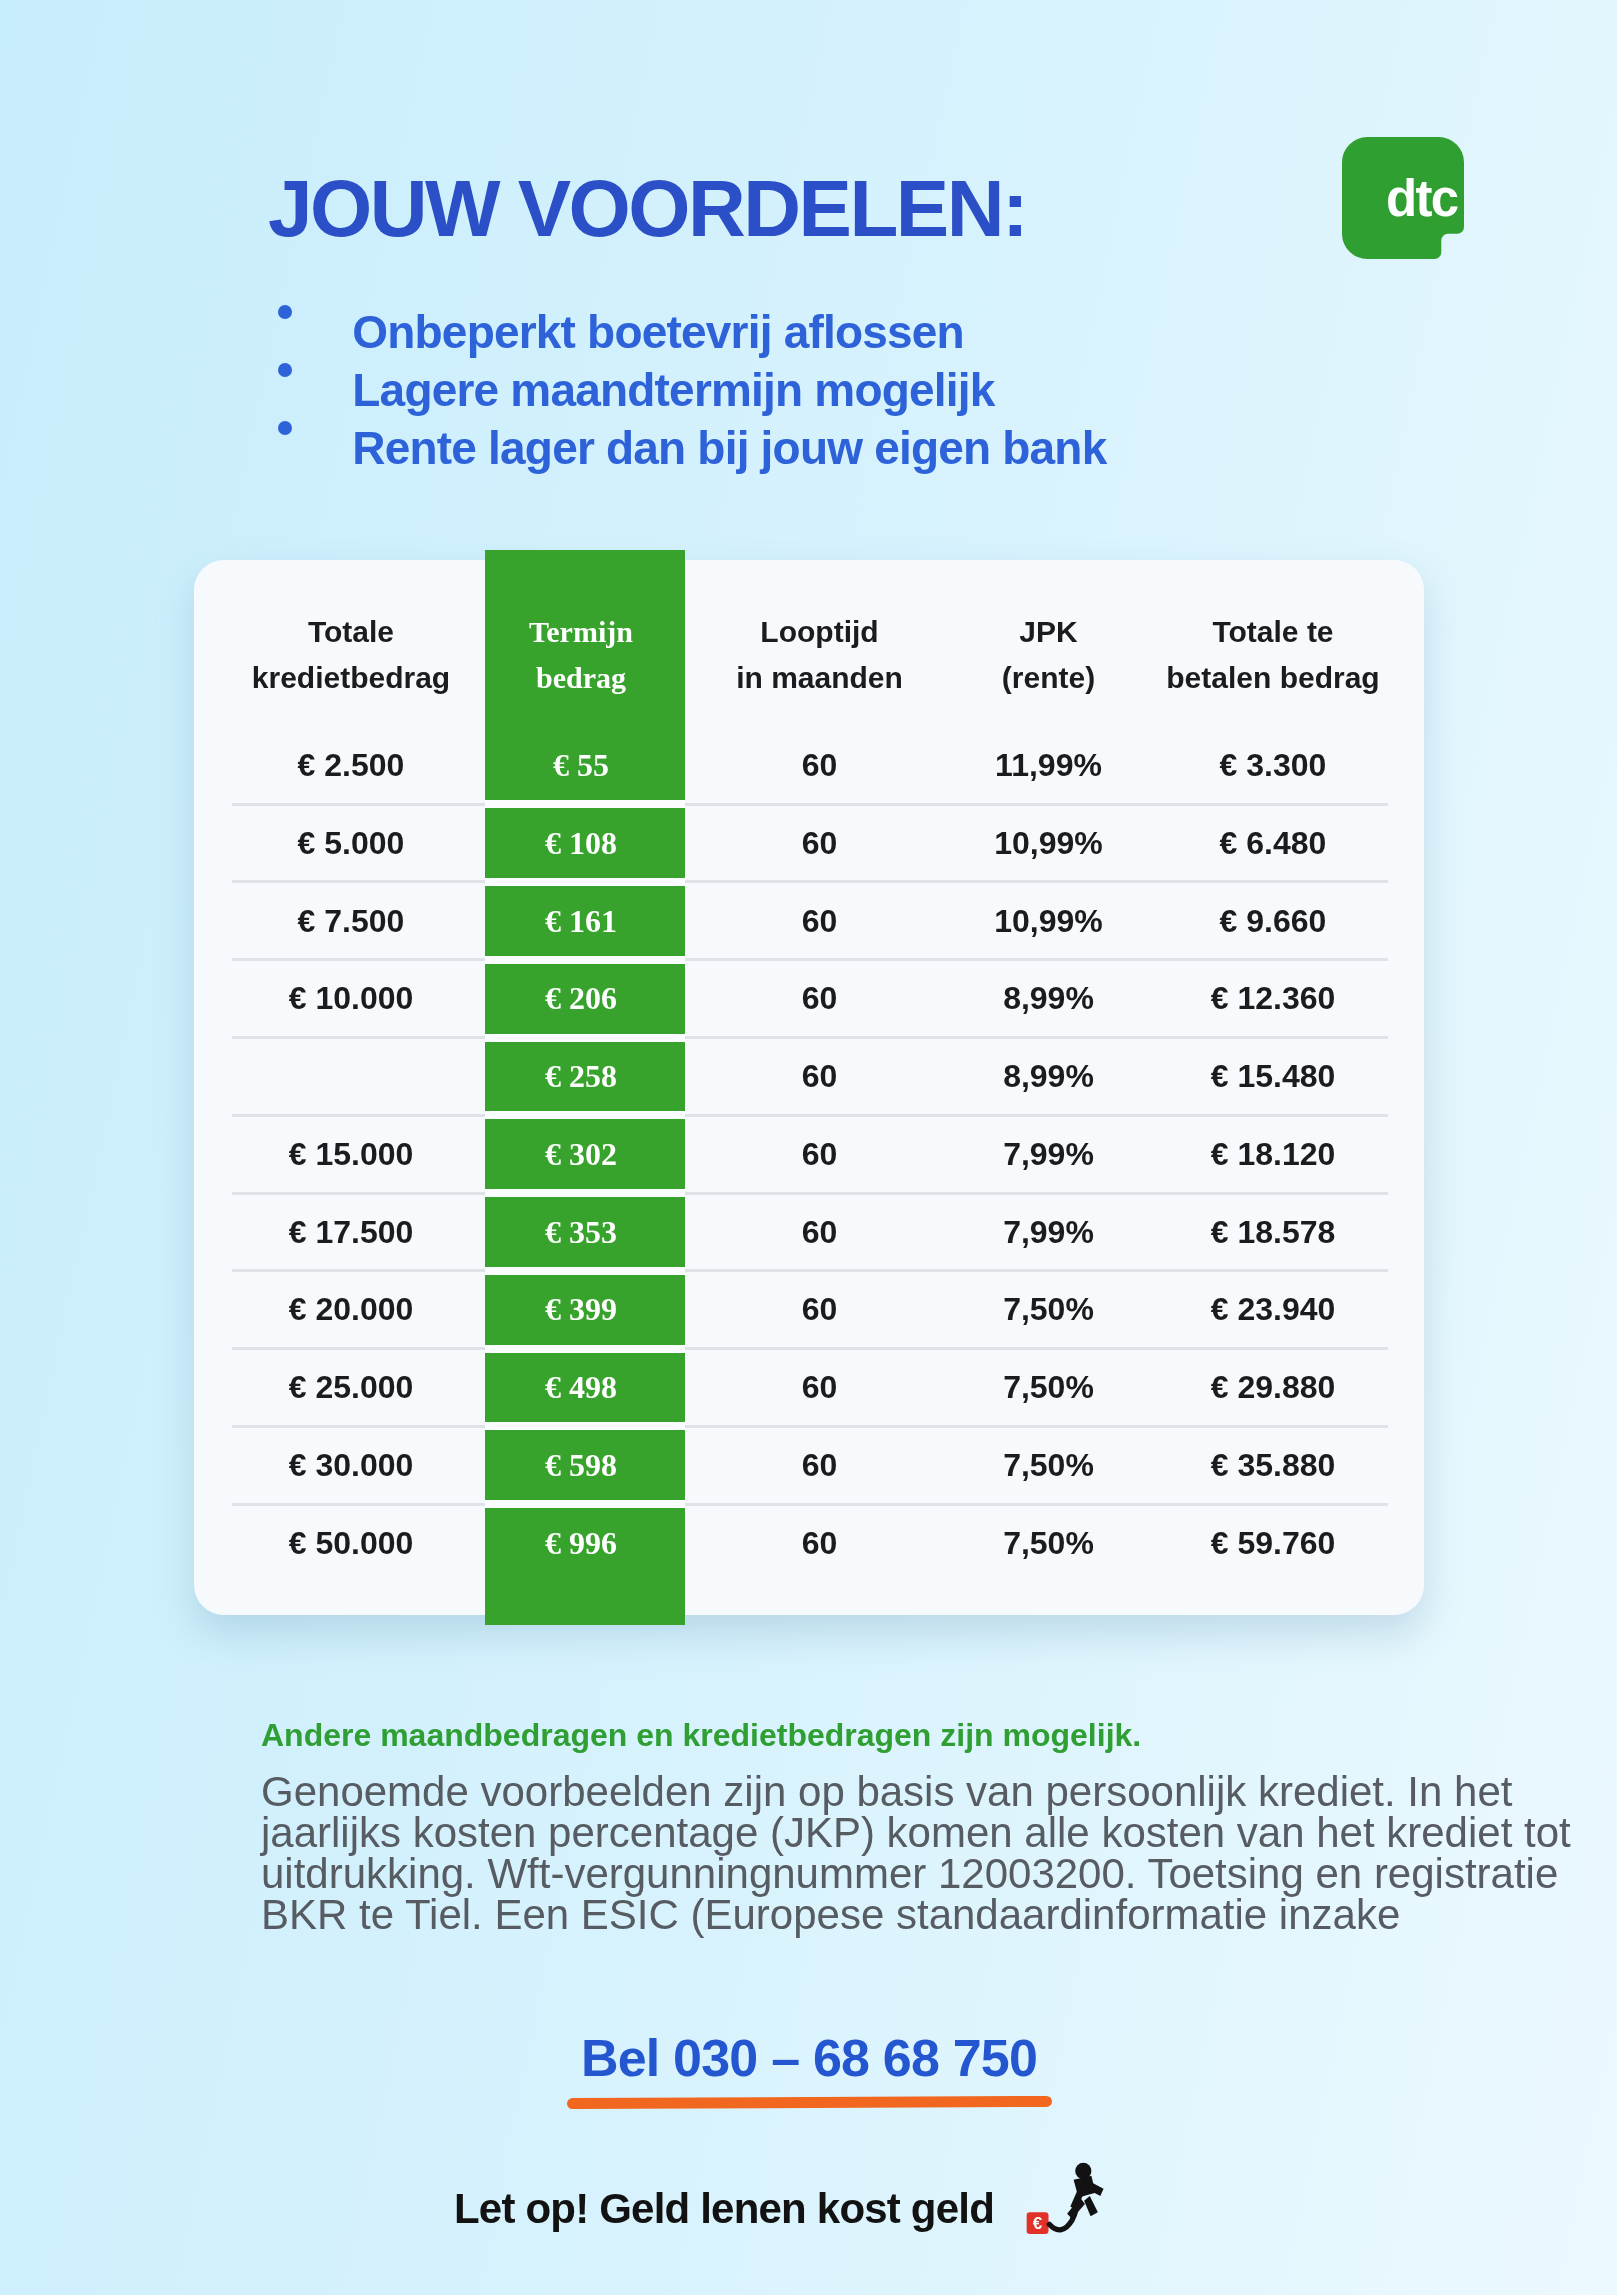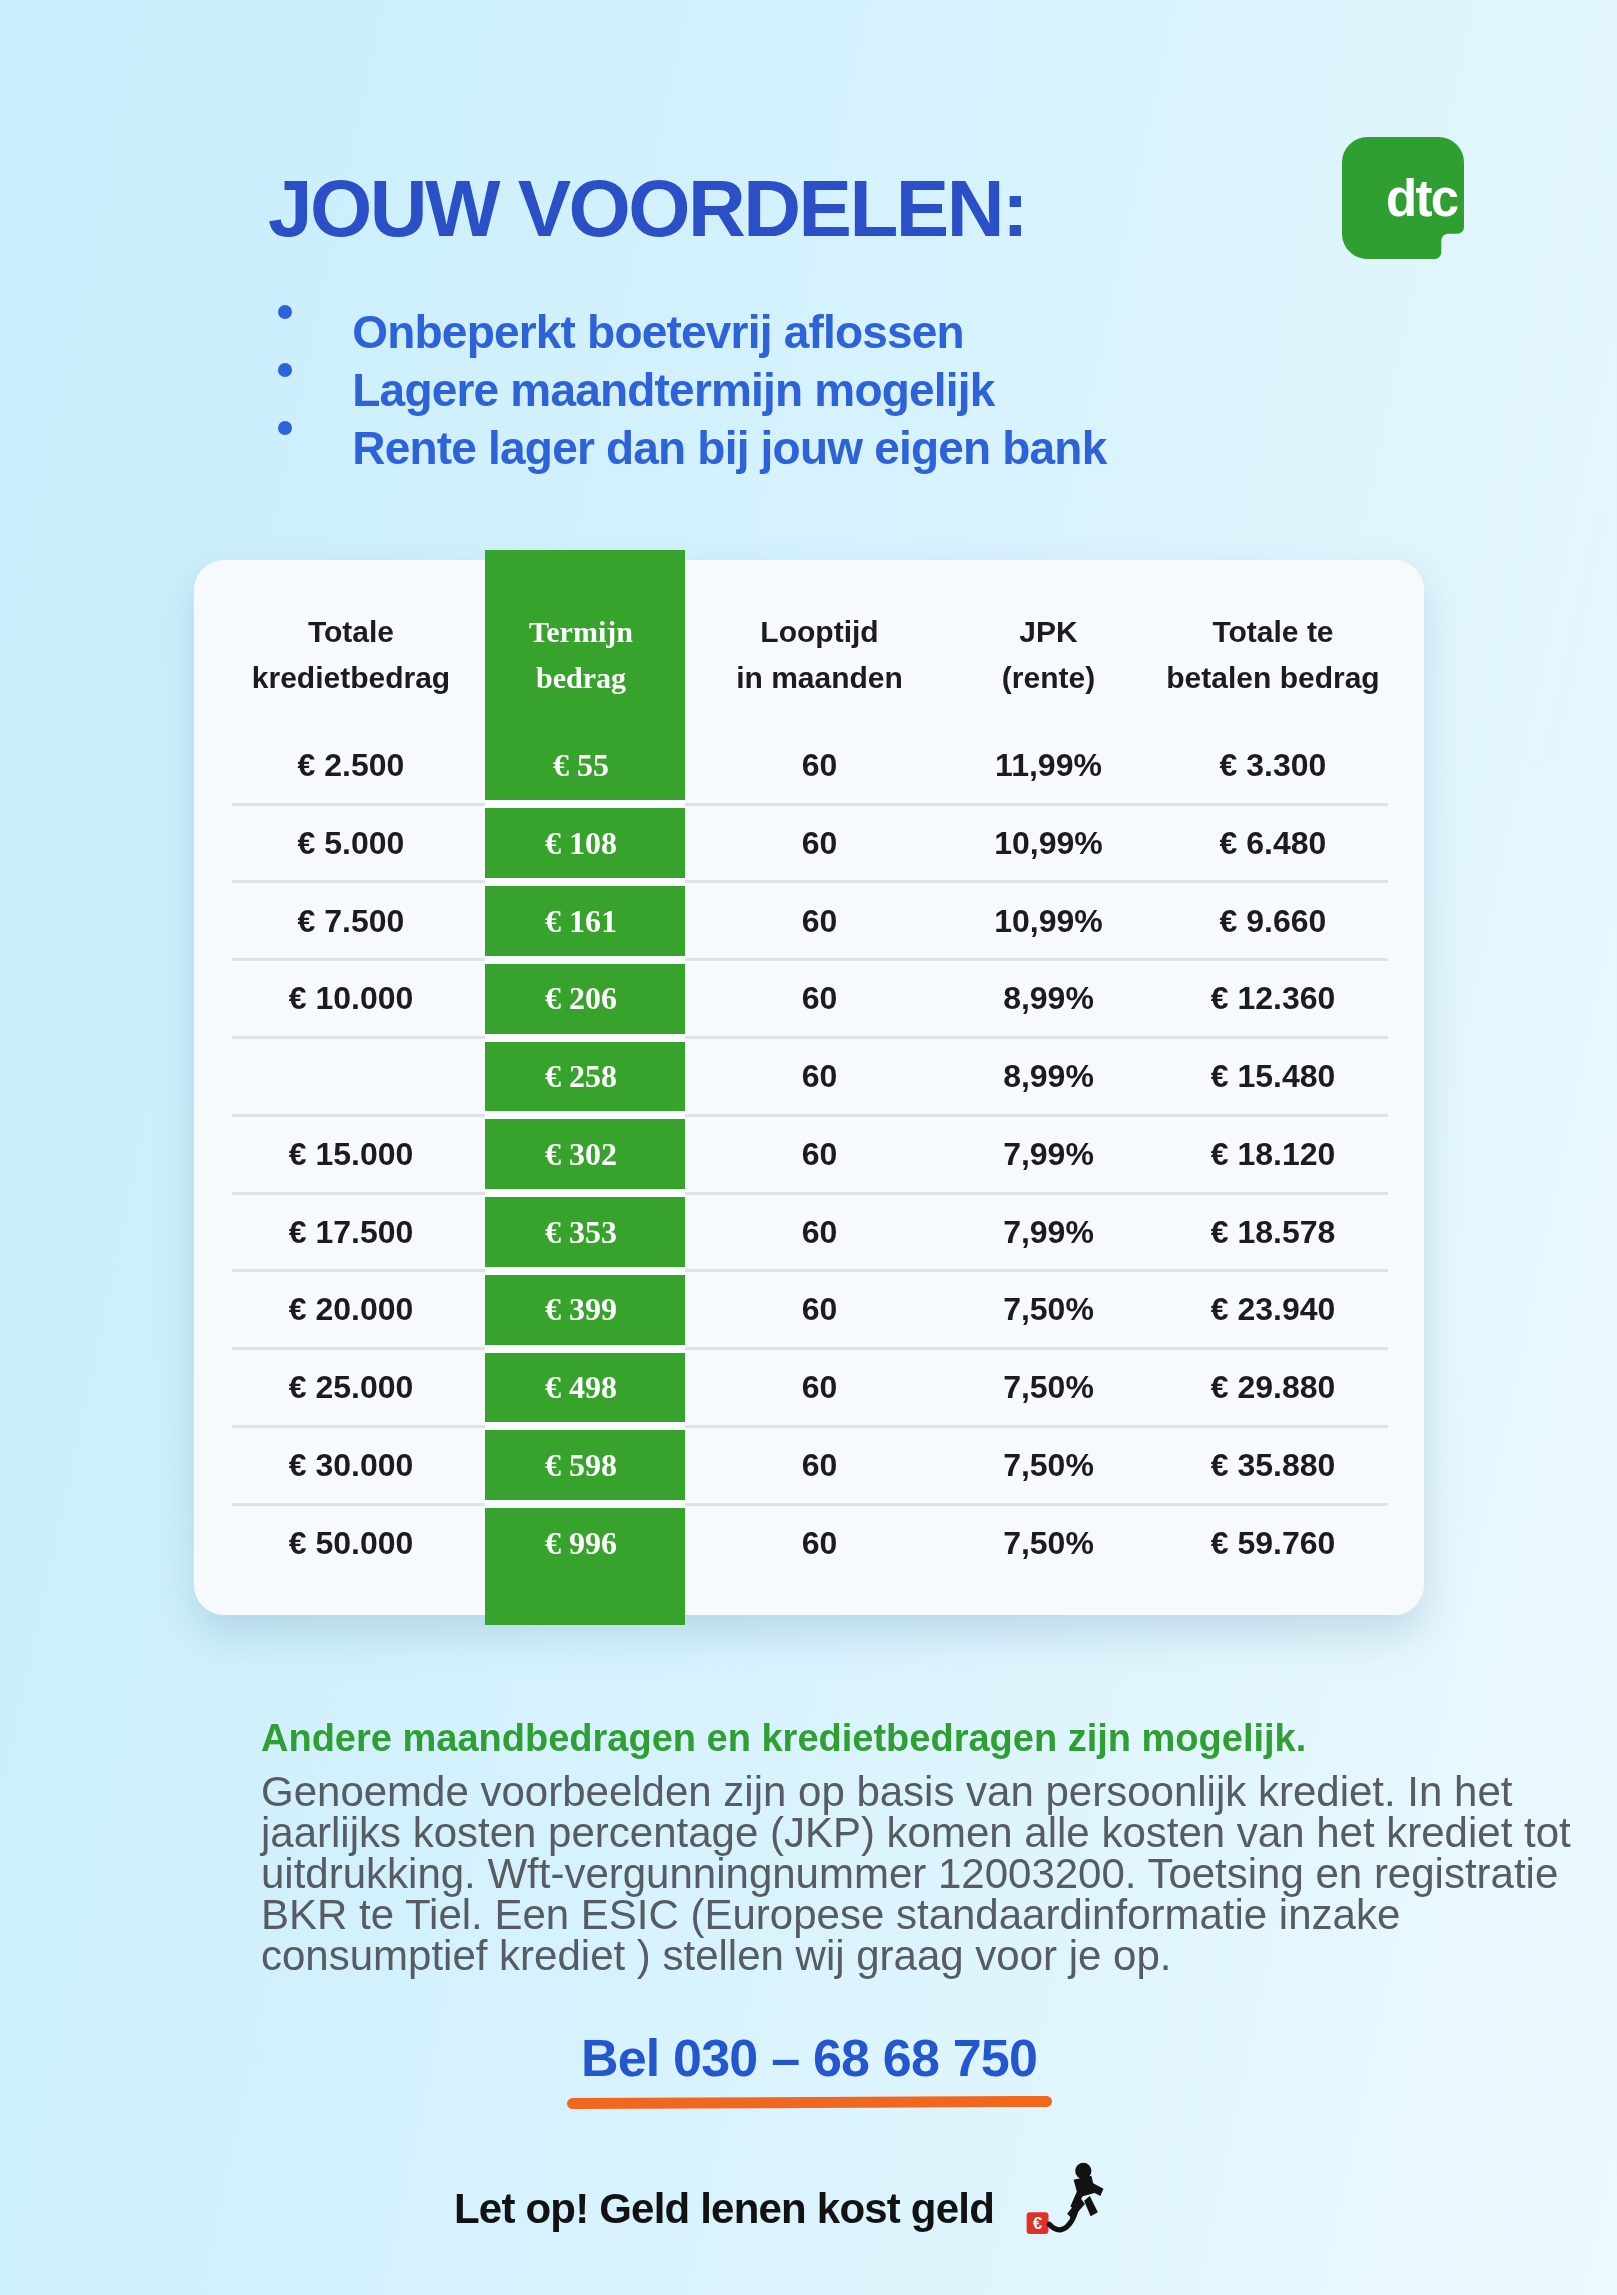--- a/index.html
+++ b/index.html
@@ -52,21 +52,21 @@
     font-size:32px; font-weight:700; color:var(--text-dark); white-space:nowrap;
   }
   .cell.green-cell{color:#ffffff;}
   .divider{position:absolute; height:2.5px; background:var(--divider);}
   .divider.dleft{left:38px; width:253px;}
   .divider.dright{left:490px; width:704px;}
   .green-gap{position:absolute; left:291px; width:200px; height:7.6px; background:#fafdff;}
   
   .footer-heading{
     position:absolute; left:261px; top:1717px; margin:0;
-    font-size:38px; font-weight:700; color:var(--heading-green); white-space:nowrap;
+    font-size:32px; font-weight:700; color:var(--heading-green); white-space:nowrap;
   }
   .footer-para{position:absolute; left:261px; top:1771px;}
   .pline{font-size:42px; line-height:41px; color:var(--para-gray); white-space:nowrap;}
   .phone{
     position:absolute; left:0; top:2028px; width:1618px; text-align:center; margin:0;
     font-size:52px; font-weight:700; color:var(--phone-blue); letter-spacing:-0.8px;
   }
   .phone-underline{
     position:absolute; left:567px; top:2097px; width:485px; height:11px;
     background:var(--orange); border-radius:6.7px; transform:rotate(-.25deg);
@@ -246,21 +246,20 @@
       </div>
   </section>
 
   <h2 class="footer-heading">Andere maandbedragen en kredietbedragen zijn mogelijk.</h2>
 
   <div class="footer-para">
     <div class="pline">Genoemde voorbeelden zijn op basis van persoonlijk krediet. In het</div>
     <div class="pline">jaarlijks kosten percentage (JKP) komen alle kosten van het krediet tot</div>
     <div class="pline">uitdrukking. Wft-vergunningnummer 12003200. Toetsing en registratie</div>
     <div class="pline">BKR te Tiel. Een ESIC (Europese standaardinformatie inzake</div>
-    <div class="pline">consumptief krediet ) stellen wij graag voor je op.</div>
   </div>
 
   <p class="phone">Bel 030 – 68 68 750</p>
   <div class="phone-underline"></div>
 
   <div class="warning">
     <span class="warning-text">Let op! Geld lenen kost geld</span>
     <svg class="warning-icon" viewBox="0 0 100 105">
       <rect x="2" y="62" width="27" height="27" rx="4" fill="#e23128"></rect>
       <text id="euro-glyph" x="15.5" y="83" font-size="21" font-weight="bold" fill="#ffffff" text-anchor="middle" font-family="Liberation Sans, sans-serif">€</text>

